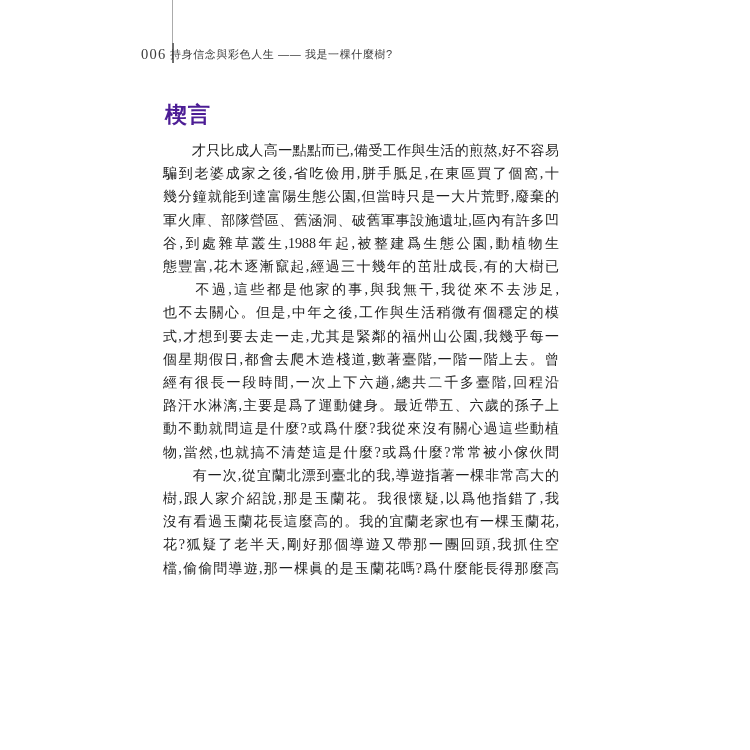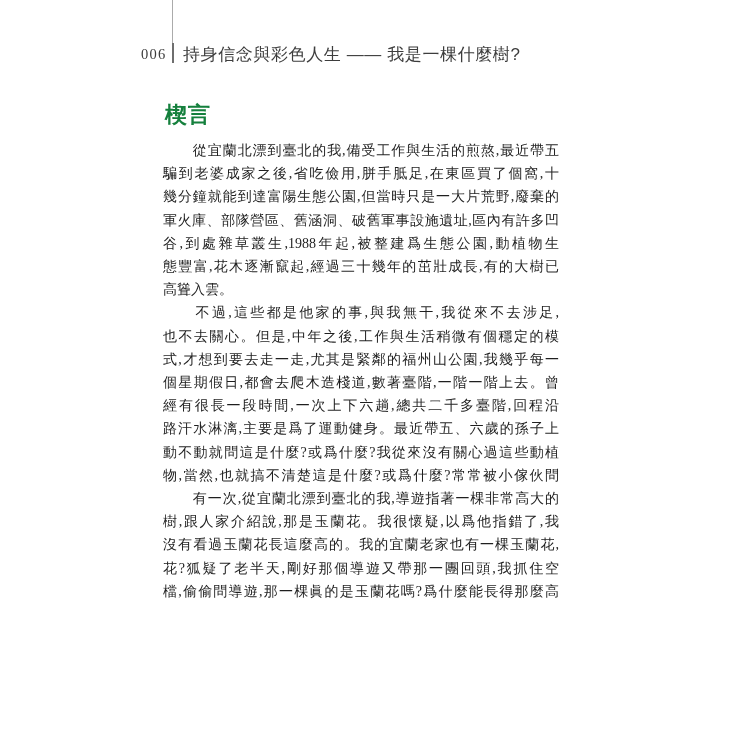--- a/index.html
+++ b/index.html
@@ -20,31 +20,31 @@
     position:absolute;left:172px;top:43px;width:2px;height:20px;
     background:#6e6e6e;
   }
   .page-num{
     position:absolute;left:141px;top:46px;
     font-family:"Liberation Serif","DejaVu Serif",serif;
     font-size:14.5px;line-height:16px;letter-spacing:1.2px;
     color:#3c3c3c;
   }
   .head-title{
-    position:absolute;left:183px;top:47px;
+    position:absolute;left:170px;top:47px;
     font-family:"Liberation Sans","DejaVu Sans",sans-serif;
-    font-size:17px;line-height:15px;letter-spacing:0.6px;
+    font-size:11px;line-height:15px;letter-spacing:0.6px;
     color:#3d3d3d;white-space:nowrap;
   }
   .section-title{
     position:absolute;left:165px;top:103px;
     font-family:"Liberation Sans","DejaVu Sans",sans-serif;
     font-weight:bold;
     font-size:22px;line-height:24px;letter-spacing:1px;
-    color:#15803d;
+    color:#4c1d95;
   }
   .body-block{
     position:absolute;left:163px;top:139px;width:396px;
     color:#1f1f1f;
   }
   .line{
     font-family:"Liberation Serif","DejaVu Serif",serif;
     font-size:14px;
     line-height:23.2px;
     text-align:justify;
@@ -63,27 +63,26 @@
   <div class="top-rule"></div>
   <div class="header-divider"></div>
 
   <div class="page-num">006</div>
 
   <div class="head-title">持身信念與彩色人生 —— 我是一棵什麼樹?</div>
 
   <div class="section-title">楔言</div>
 
   <div class="body-block">
-    <div class="line">　　從宜蘭北漂到臺北的我,備受工作與生活的煎熬,最近帶五</div>
+    <div class="line">　　才只比成人高一點點而已,備受工作與生活的煎熬,好不容易</div>
     <div class="line">騙到老婆成家之後,省吃儉用,胼手胝足,在東區買了個窩,十</div>
     <div class="line">幾分鐘就能到達富陽生態公園,但當時只是一大片荒野,廢棄的</div>
     <div class="line">軍火庫、部隊營區、舊涵洞、破舊軍事設施遺址,區內有許多凹</div>
     <div class="line">谷,到處雜草叢生,1988年起,被整建爲生態公園,動植物生</div>
     <div class="line">態豐富,花木逐漸竄起,經過三十幾年的茁壯成長,有的大樹已</div>
-    <div class="line para-end">高聳入雲。</div>
     <div class="line">　　不過,這些都是他家的事,與我無干,我從來不去涉足,</div>
     <div class="line">也不去關心。但是,中年之後,工作與生活稍微有個穩定的模</div>
     <div class="line">式,才想到要去走一走,尤其是緊鄰的福州山公園,我幾乎每一</div>
     <div class="line">個星期假日,都會去爬木造棧道,數著臺階,一階一階上去。曾</div>
     <div class="line">經有很長一段時間,一次上下六趟,總共二千多臺階,回程沿</div>
     <div class="line">路汗水淋漓,主要是爲了運動健身。最近帶五、六歲的孫子上</div>
     <div class="line">動不動就問這是什麼?或爲什麼?我從來沒有關心過這些動植</div>
     <div class="line">物,當然,也就搞不清楚這是什麼?或爲什麼?常常被小傢伙問</div>
     <div class="line">　　有一次,從宜蘭北漂到臺北的我,導遊指著一棵非常高大的</div>
     <div class="line">樹,跟人家介紹說,那是玉蘭花。我很懷疑,以爲他指錯了,我</div>

